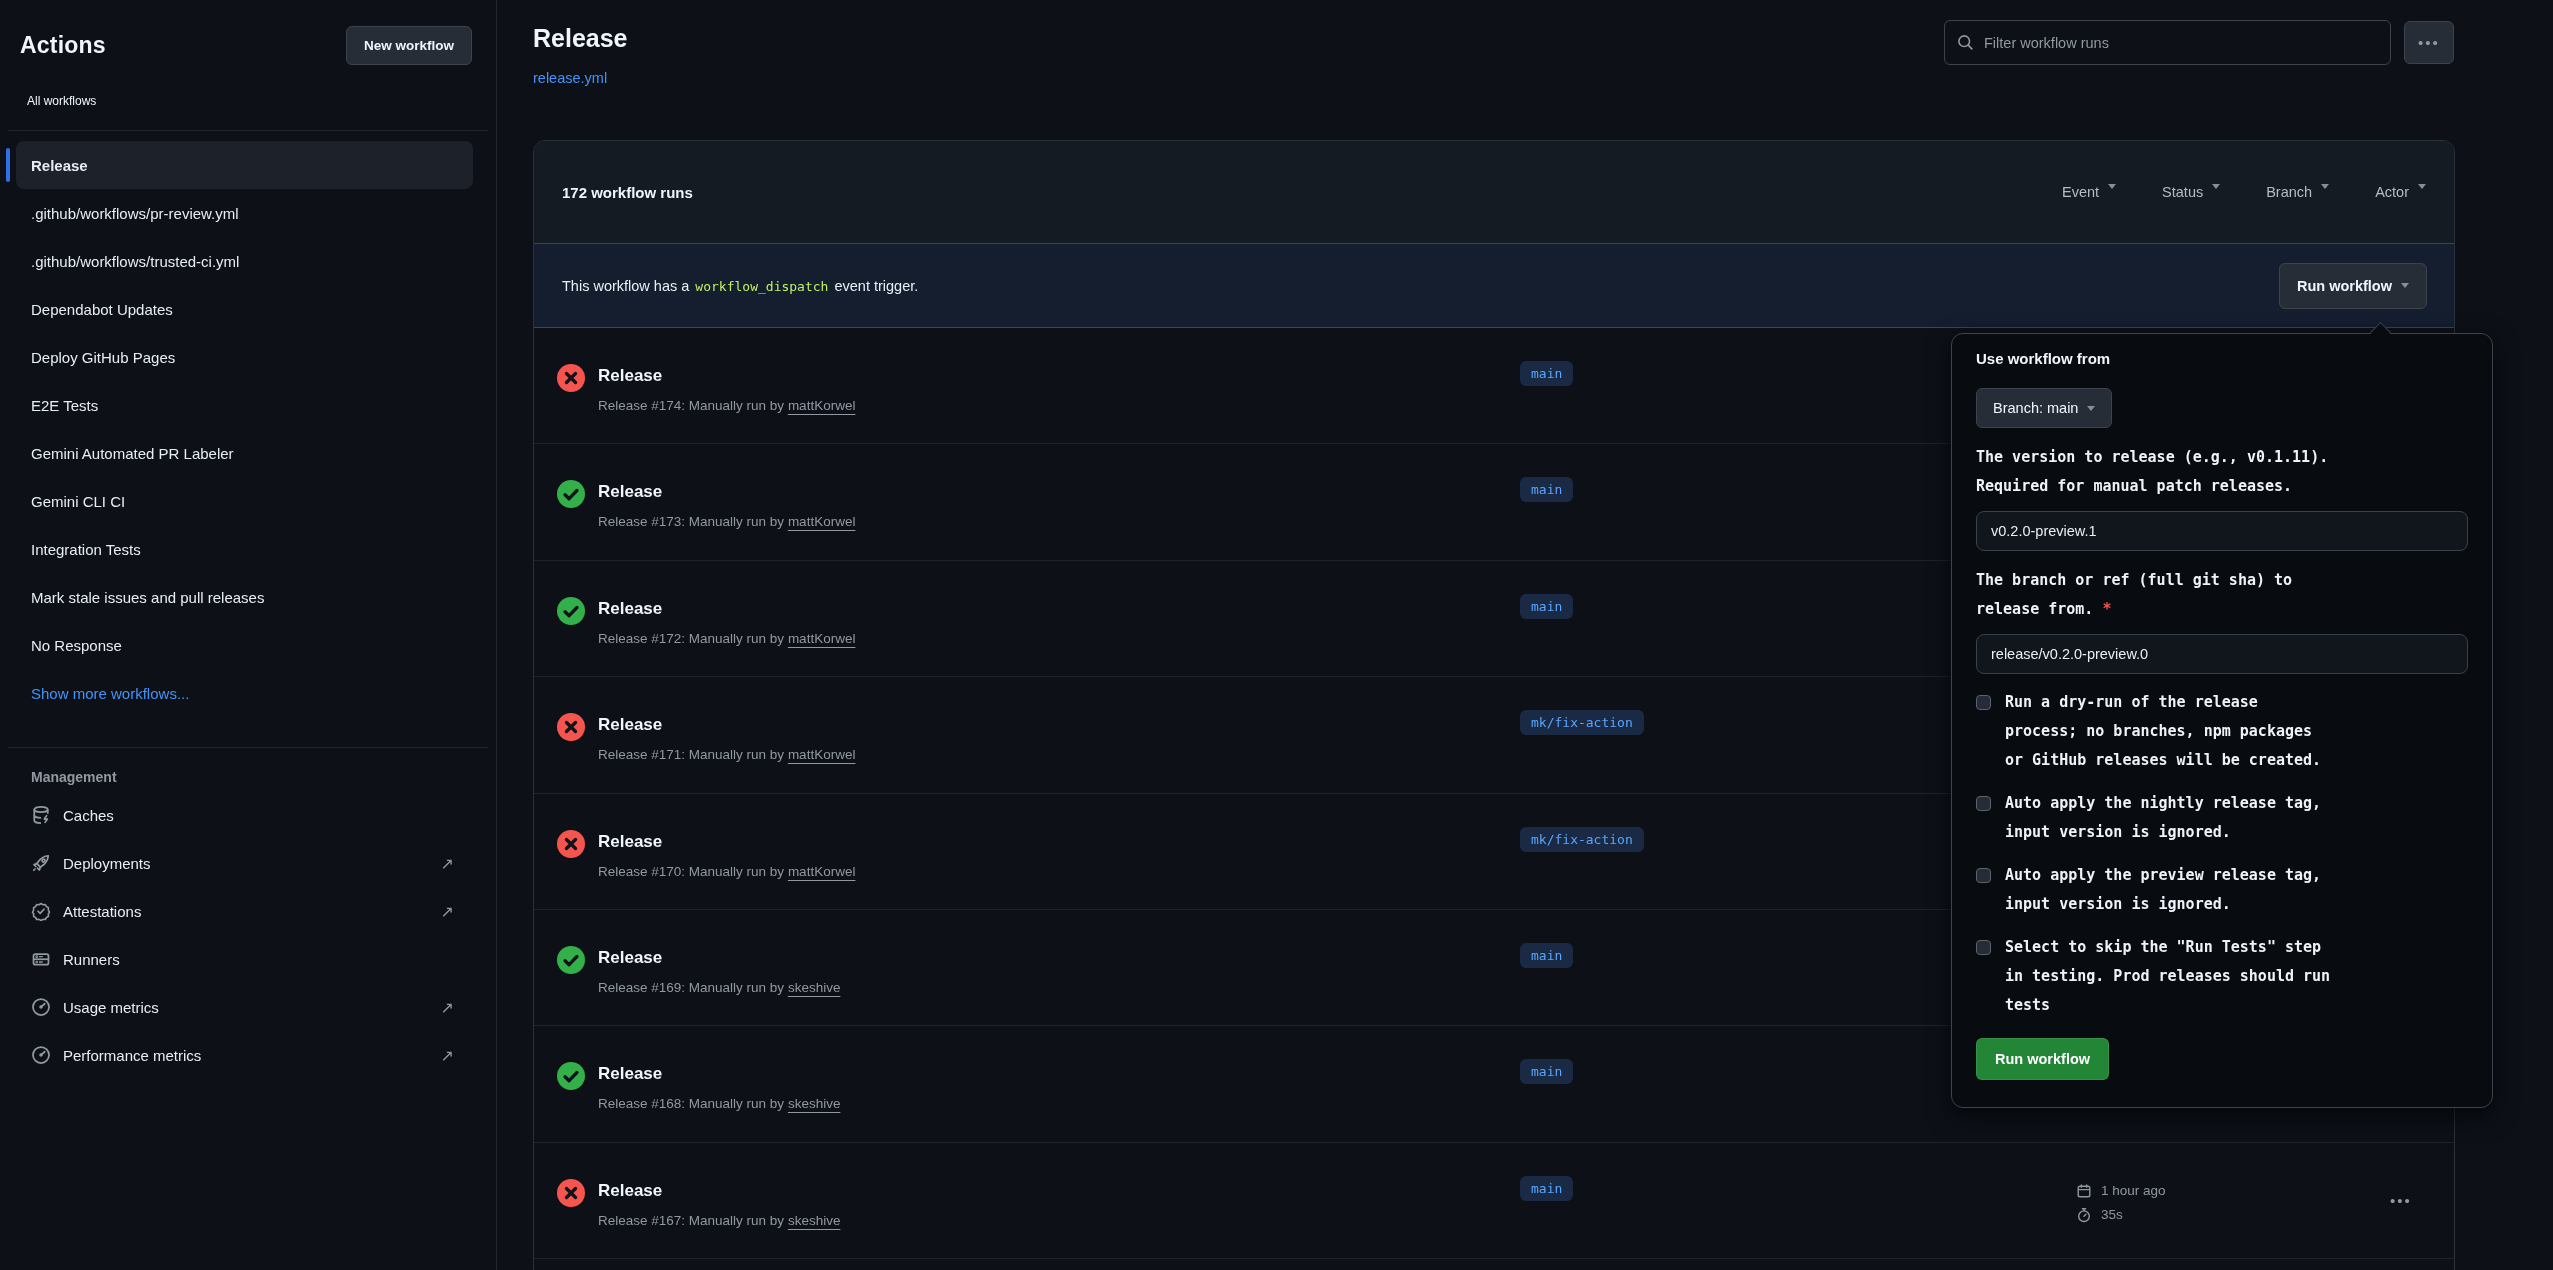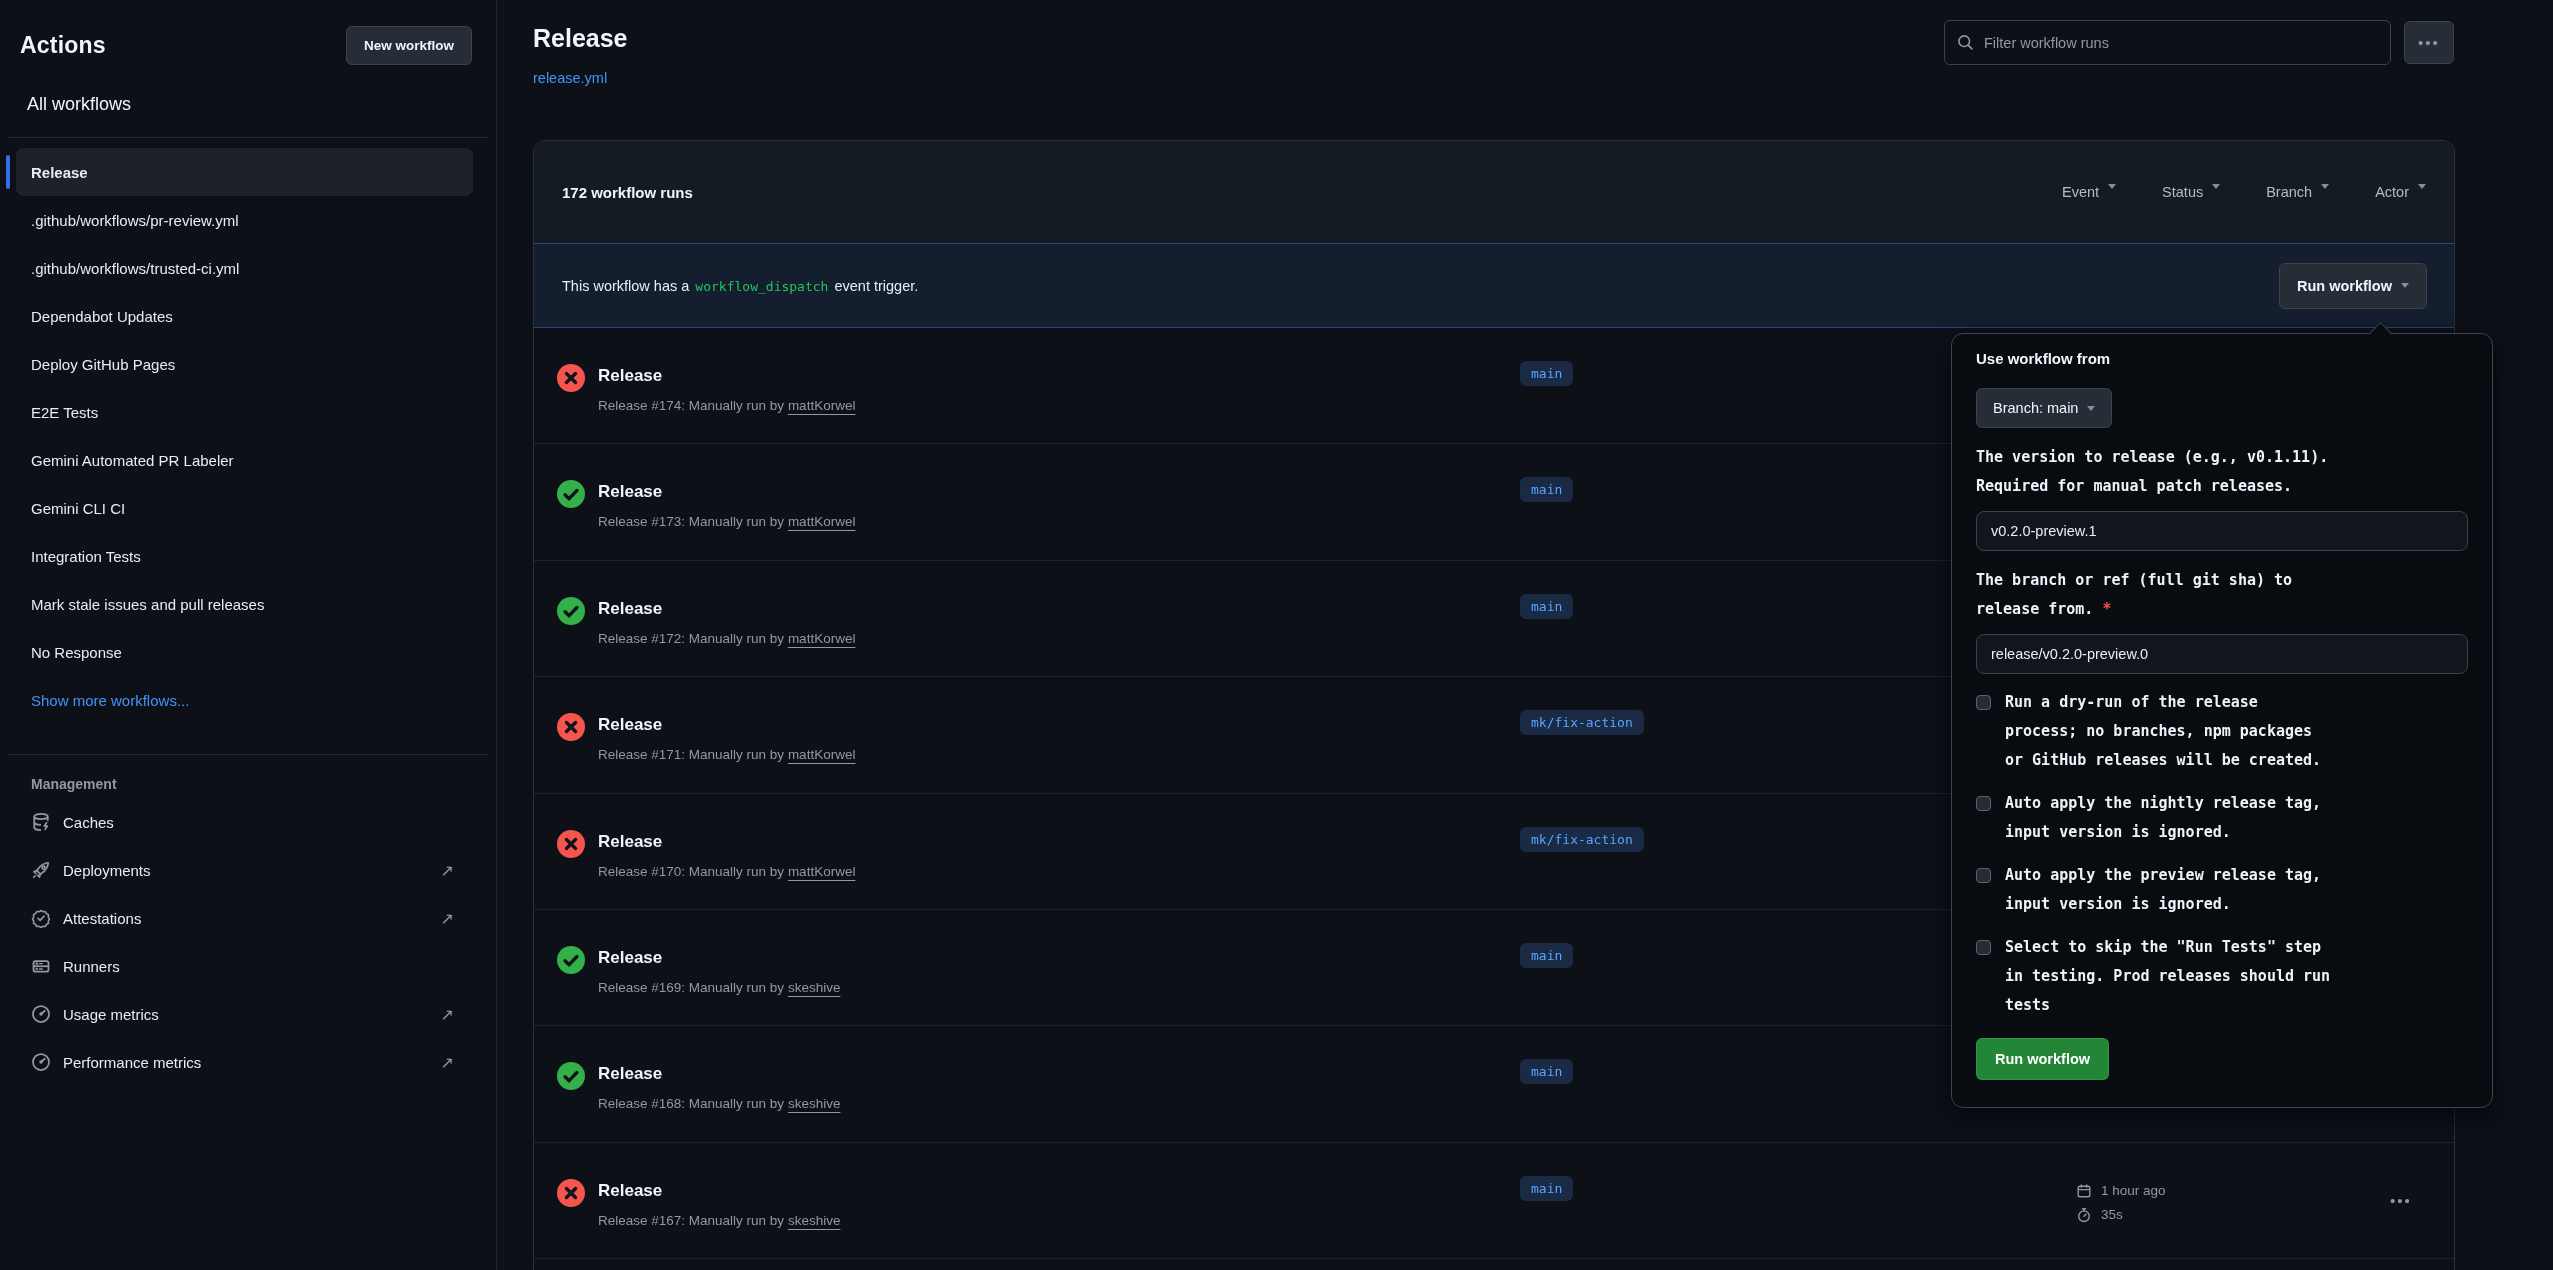--- a/index.html
+++ b/index.html
@@ -14,21 +14,21 @@
   
   .sidebar { position:absolute; left:0; top:0; width:497px; height:1270px;
              border-right:1px solid #20262e; }
   .sb-head { display:flex; justify-content:space-between; align-items:center;
              padding:26px 24px 0 20px; }
   .sb-title { font-size:23px; font-weight:bold; letter-spacing:.2px; }
   .btn { background:#272d37; border:1px solid #3c434d; border-radius:6px;
          color:#f0f6fc; cursor:pointer;
          font-family:"Liberation Sans","DejaVu Sans",sans-serif; }
   .sb-new { height:39px; padding:0 17px; font-size:13.5px; font-weight:600; }
-  .sb-all { margin:29px 0 0 27px; font-size:18px; }
+  .sb-all { margin:29px 0 0 27px; font-size:12px; }
   .sb-hr { border:none; border-top:1px solid #20262e; margin:22px 8px 0 8px; }
   .sb-nav { padding:10px 23px 8px 16px; position:relative; }
   .sb-item { position:relative; height:48px; display:flex; align-items:center;
              padding-left:15px; border-radius:8px; font-size:15px; color:#e6edf3;
              cursor:pointer; white-space:nowrap; }
   .sb-item.selected { background:#1d222a; font-weight:bold; }
   .sb-accent { position:absolute; left:-10px; top:7px; width:4px; height:34px;
                border-radius:3px; background:#2f6feb; }
   .sb-item.linklike { color:#4493f8; }
   .sb-section { margin:21px 0 0 31px; font-size:14px; font-weight:bold; color:#9198a1; }
@@ -63,21 +63,21 @@
   .filters { display:flex; gap:46px; }
   .filter-lbl { font-size:14.5px; color:#b4bbc4; cursor:pointer; display:flex;
                 align-items:flex-start; }
   .caret { display:inline-block; width:0; height:0; margin-left:9px;
            border-left:4.5px solid transparent; border-right:4.5px solid transparent;
            border-top:5.5px solid #868e98; }
   .banner { position:relative; height:85px; background:#141e2f;
             border-top:1px solid #27497c; border-bottom:1px solid #27497c;
             display:flex; align-items:center; padding:0 28px; font-size:14.5px;
             color:#e9eef5; }
-  .banner code { font-size:13px; color:#22c55e; margin:4px 2px; }
+  .banner code { font-size:13px; color:#bef264; margin:4px 2px; }
   .runwf { position:absolute; right:27px; top:50%; transform:translateY(-50%);
            height:46px; padding:0 17px; font-size:14.5px; font-weight:600;
            display:flex; align-items:center; }
 
   
   .runs { list-style:none; }
   .run-row { position:relative; height:116.4px; border-bottom:1px solid #1e242c; }
   .sicon { position:absolute; left:23px; top:36px; width:28px; height:28px; }
   .rtitle { position:absolute; left:64px; top:38px; font-size:17px; font-weight:bold;
             color:#f0f6fc; cursor:pointer; }

